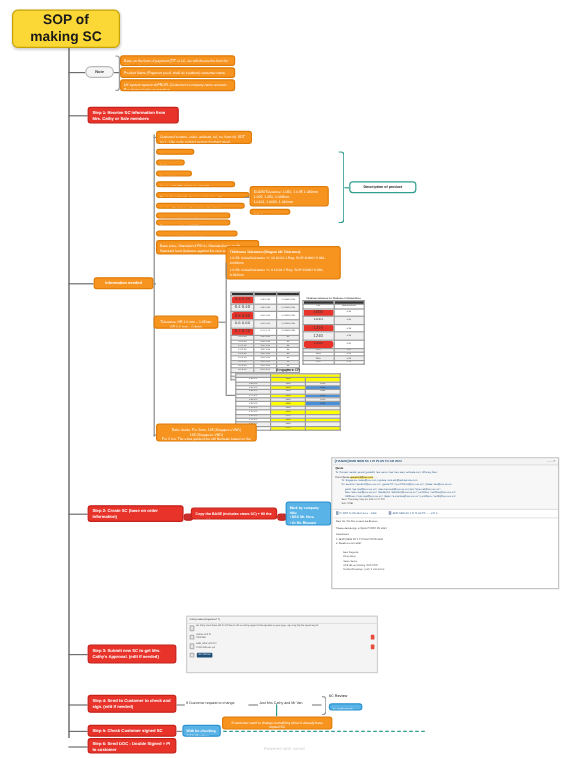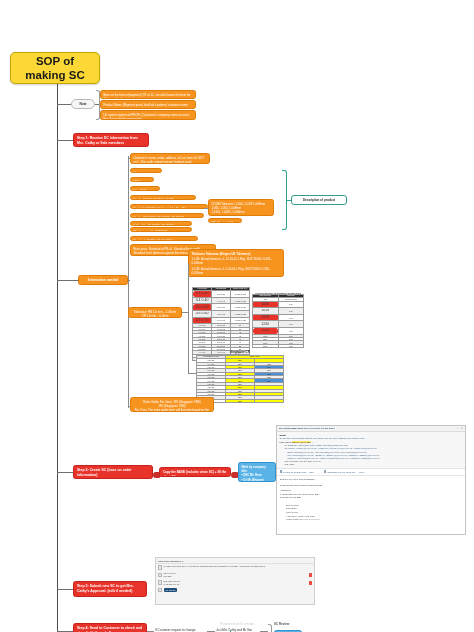--- a/index.html
+++ b/index.html
@@ -5,21 +5,21 @@
   * { box-sizing: border-box; }
   html, body { margin:0; padding:0; }
   body {
     width:474px; height:632px;
     background:#ffffff;
     font-family:"Liberation Sans", sans-serif;
     position:relative;
     overflow:hidden;
     color:#222;
   }
-  .canvas { position:absolute; inset:0;margin-top:44px; }
+  .canvas { position:absolute; inset:0; }
   .node { position:absolute; }
 
   
   .root {
     background:#fcd837;
     border:1.6px solid #c8a400;
     border-radius:5px;
     color:#1a1a1a;
     font-weight:bold;
     font-size:11.5px;

